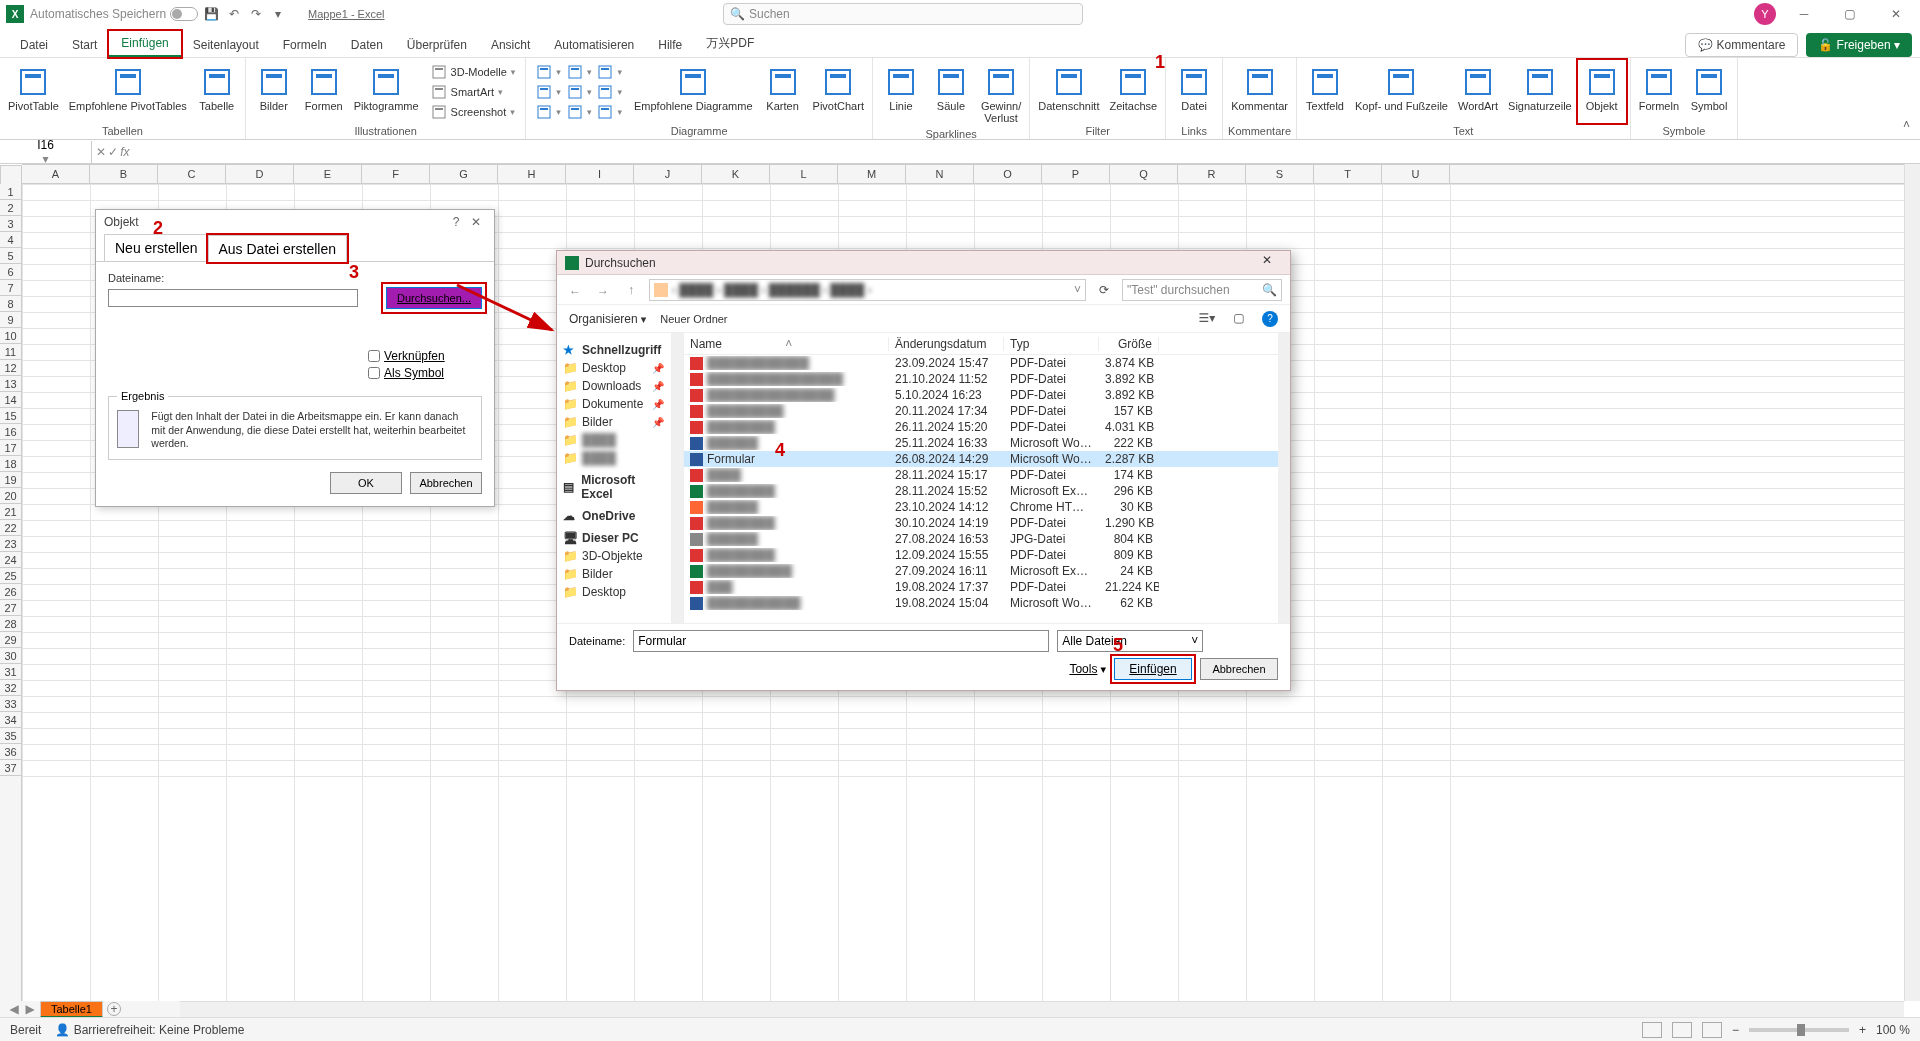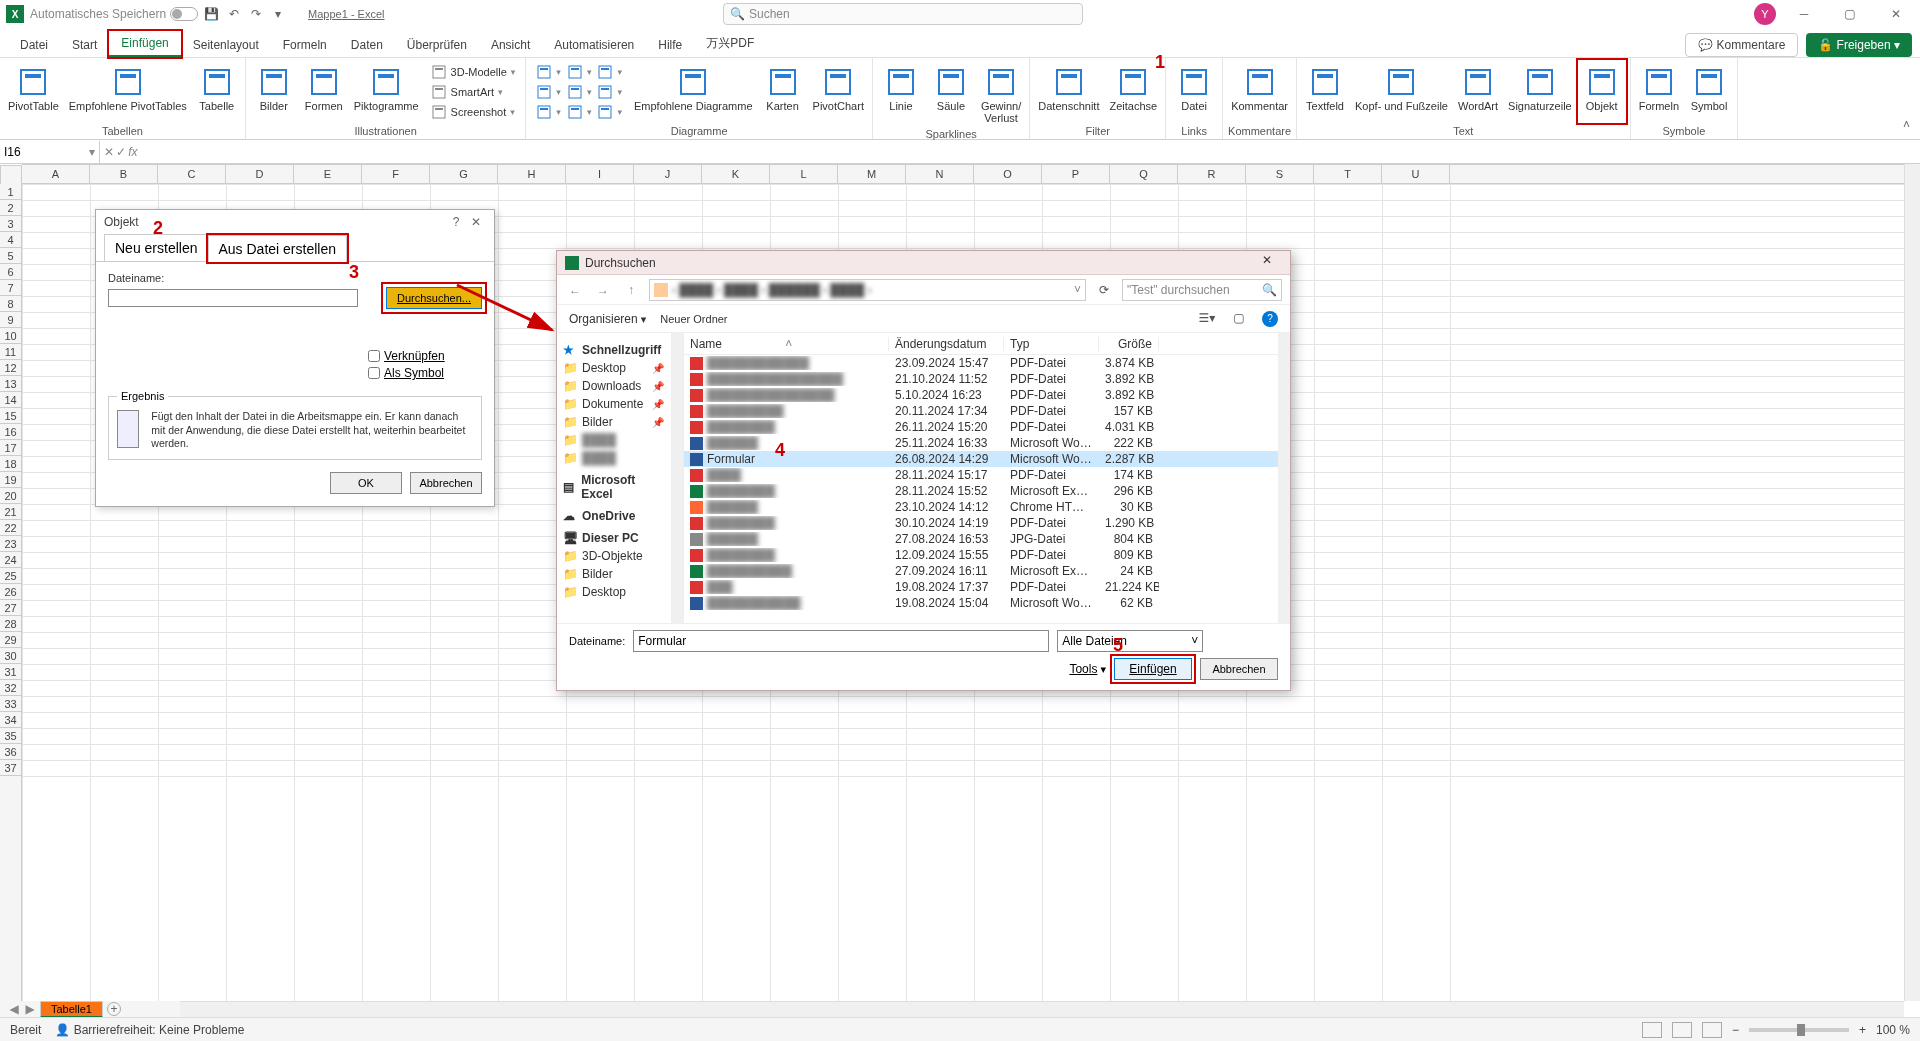--- a/index.html
+++ b/index.html
@@ -37,21 +37,21 @@
 .rbtn-lg .lbl{font-size:11px;text-align:center;line-height:1.1;}
 .rbtn-lg.hl{outline:2px solid #c00;}
 .rbtn-sm-row{display:flex;flex-direction:column;gap:2px;justify-content:center;padding:2px 4px;}
 .rbtn-sm{display:flex;align-items:center;gap:4px;color:#333;padding:1px 2px;}
 .rbtn-sm .ico{width:16px;height:16px;}
 .rbtn-sm .lbl{font-size:11px;}
 .ico svg{width:100%;height:100%;}
 
 
 .formula-bar{height:24px;display:flex;align-items:center;border-bottom:1px solid #d0d0d0;}
-.formula-bar .name-box{width:100px;height:22px;border-right:1px solid #ccc;padding:0 4px;display:flex;align-items:center;justify-content:space-between;}
+.formula-bar .name-box{width:92px;height:22px;border-right:1px solid #ccc;padding:0 4px;display:flex;align-items:center;justify-content:center;flex-direction:column;}
 .formula-bar .fx-btns{display:flex;align-items:center;gap:2px;padding:0 4px;color:#888;}
 .formula-bar .fx-input{flex:1;height:22px;border:none;padding:0 4px;}
 
 
 .grid-area{position:absolute;top:164px;left:0;right:0;bottom:40px;}
 .col-headers{position:absolute;top:0;left:22px;right:16px;height:20px;display:flex;background:#f5f5f5;border-bottom:1px solid #ccc;border-top:1px solid #ccc;}
 .col-headers .ch{width:68px;border-right:1px solid #ccc;text-align:center;color:#444;line-height:19px;font-size:11px;}
 .col-headers .corner{position:absolute;left:-22px;top:0;width:22px;height:20px;background:#f5f5f5;border:1px solid #ccc;}
 .row-headers{position:absolute;top:20px;left:0;width:22px;bottom:0;background:#f5f5f5;border-right:1px solid #ccc;}
 .row-headers .rh{height:16px;border-bottom:1px solid #ccc;text-align:center;color:#444;font-size:11px;line-height:16px;}
@@ -84,21 +84,21 @@
 .dlg-object .titlebar .tb{width:20px;text-align:center;color:#666;}
 .dlg-object .tabs{display:flex;padding:0 8px;}
 .dlg-object .tabs .dt{padding:5px 10px;border:1px solid #ccc;border-bottom:none;background:#fff;font-size:14px;}
 .dlg-object .tabs .dt.first{border-right:none;}
 .dlg-object .tabs .dt.active{background:#fff;position:relative;top:1px;}
 .dlg-object .tabs .dt.hl{outline:2px solid #c00;}
 .dlg-object .body{border-top:1px solid #ccc;padding:10px 12px 12px;}
 .dlg-object .flabel{font-size:11px;color:#333;margin-bottom:3px;}
 .dlg-object .finput{width:250px;height:18px;border:1px solid #888;padding:0 3px;}
 .dlg-object .browse{height:22px;padding:0 10px;border:1px solid #888;background:#eee;font-size:11px;text-decoration:underline;}
-.dlg-object .browse.hl{outline:2px solid #c00;outline-offset:3px;border:1px solid #0078d7;background:#eab308;text-align:center;}
+.dlg-object .browse.hl{outline:2px solid #c00;outline-offset:3px;border:1px solid #0078d7;background:#a21caf;text-align:center;}
 .dlg-object .chk{display:flex;align-items:center;gap:4px;font-size:11px;margin:3px 0;}
 .dlg-object .chk input{width:12px;height:12px;}
 .dlg-object fieldset{border:1px solid #ccc;padding:8px;margin-top:10px;}
 .dlg-object fieldset legend{font-size:11px;padding:0 4px;}
 .dlg-object .res{display:flex;gap:12px;}
 .dlg-object .res .ico{width:44px;height:38px;border:1px solid #888;background:#eef;}
 .dlg-object .res .txt{font-size:10.5px;color:#333;line-height:1.3;}
 .dlg-object .btns{display:flex;justify-content:flex-end;gap:8px;margin-top:12px;}
 .dlg-object .btns button{width:72px;height:22px;border:1px solid #888;background:#eee;font-size:11px;}
 

